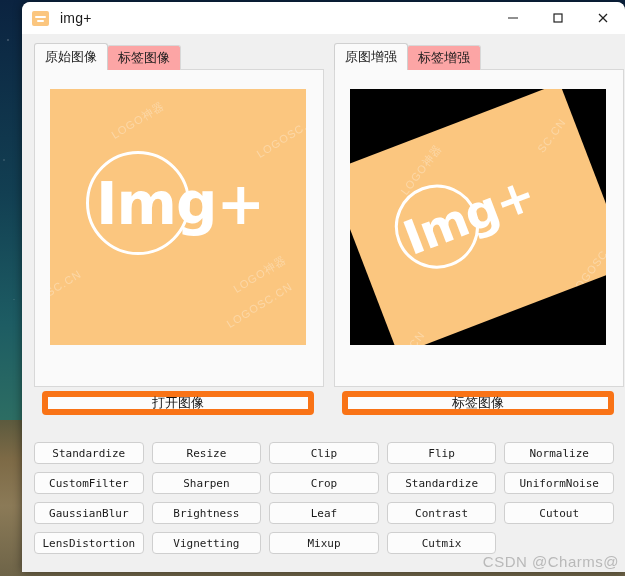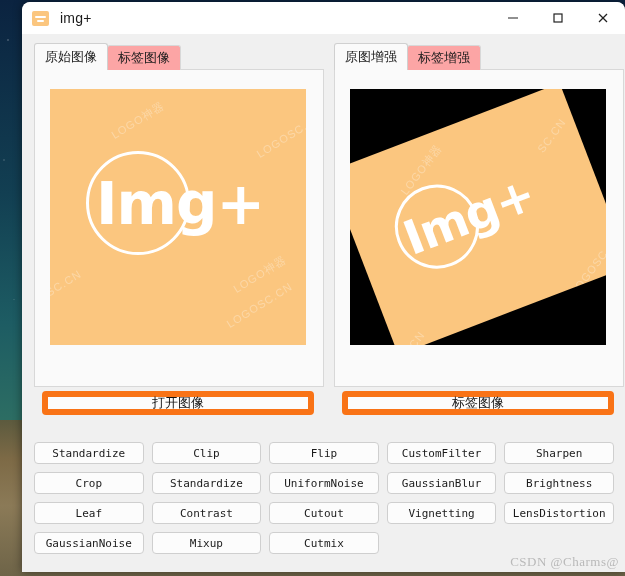--- a/index.html
+++ b/index.html
@@ -301,24 +301,23 @@
     box-sizing: border-box;
     white-space: nowrap;
     overflow: hidden;
   }
 
   
   #csdn-watermark {
     position: absolute;
     right: 6px;
     bottom: 2px;
-    font-size: 13px;
+    font-size: 15px;
     color: #b9b9b9;
     letter-spacing: .5px;
-    font-family: Liberation Serif, serif;
   }
 </style>
 </head>
 <body>
 
 <div id="desktop">
   <div id="desktop-sky"></div>
   <div id="desktop-stars"></div>
   <div id="desktop-ground"></div>
 </div>
@@ -398,37 +397,38 @@
         </div>
       </div>
 
       <div class="action-btn">
         <span>标签图像</span>
       </div>
     </div>
 
     <div id="grid">
       <div class="gbtn">Standardize</div>
+      <div class="gbtn">Resize</div>
       <div class="gbtn">Clip</div>
       <div class="gbtn">Flip</div>
+      <div class="gbtn">Normalize</div>
 
       <div class="gbtn">CustomFilter</div>
       <div class="gbtn">Sharpen</div>
       <div class="gbtn">Crop</div>
       <div class="gbtn">Standardize</div>
       <div class="gbtn">UniformNoise</div>
 
       <div class="gbtn">GaussianBlur</div>
       <div class="gbtn">Brightness</div>
       <div class="gbtn">Leaf</div>
       <div class="gbtn">Contrast</div>
       <div class="gbtn">Cutout</div>
 
+      <div class="gbtn">LensDistortion</div>
       <div class="gbtn">Vignetting</div>
-      <div class="gbtn">LensDistortion</div>
-      <div class="gbtn">GaussianNoise</div>
       <div class="gbtn">Mixup</div>
       <div class="gbtn">Cutmix</div>
     </div>
 
     <div id="csdn-watermark">CSDN @Charms@</div>
   </div>
 </div>
 
 </body></html>

